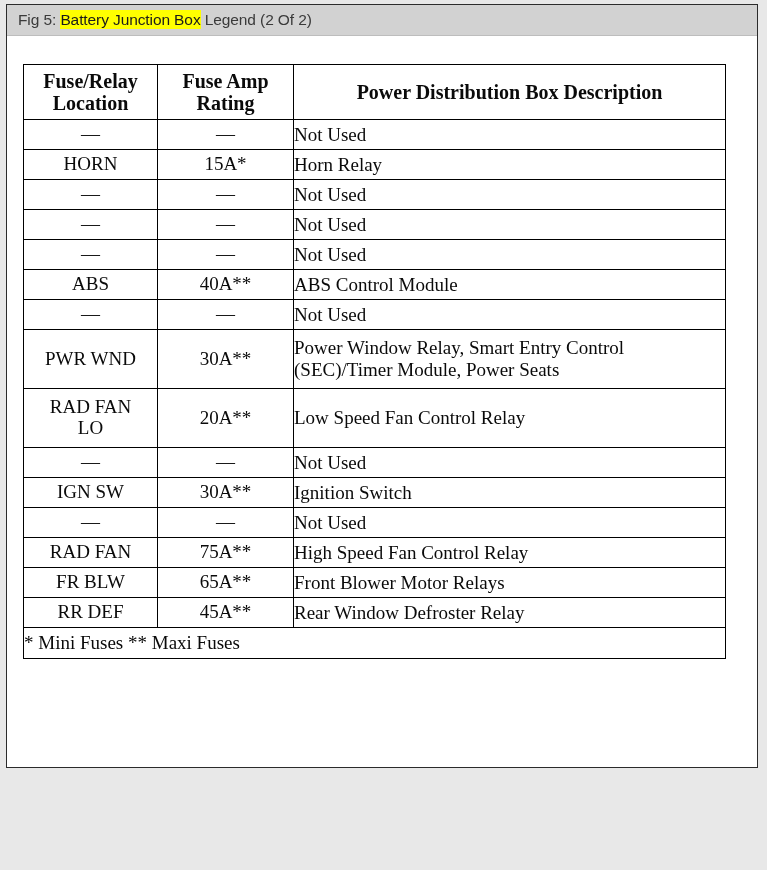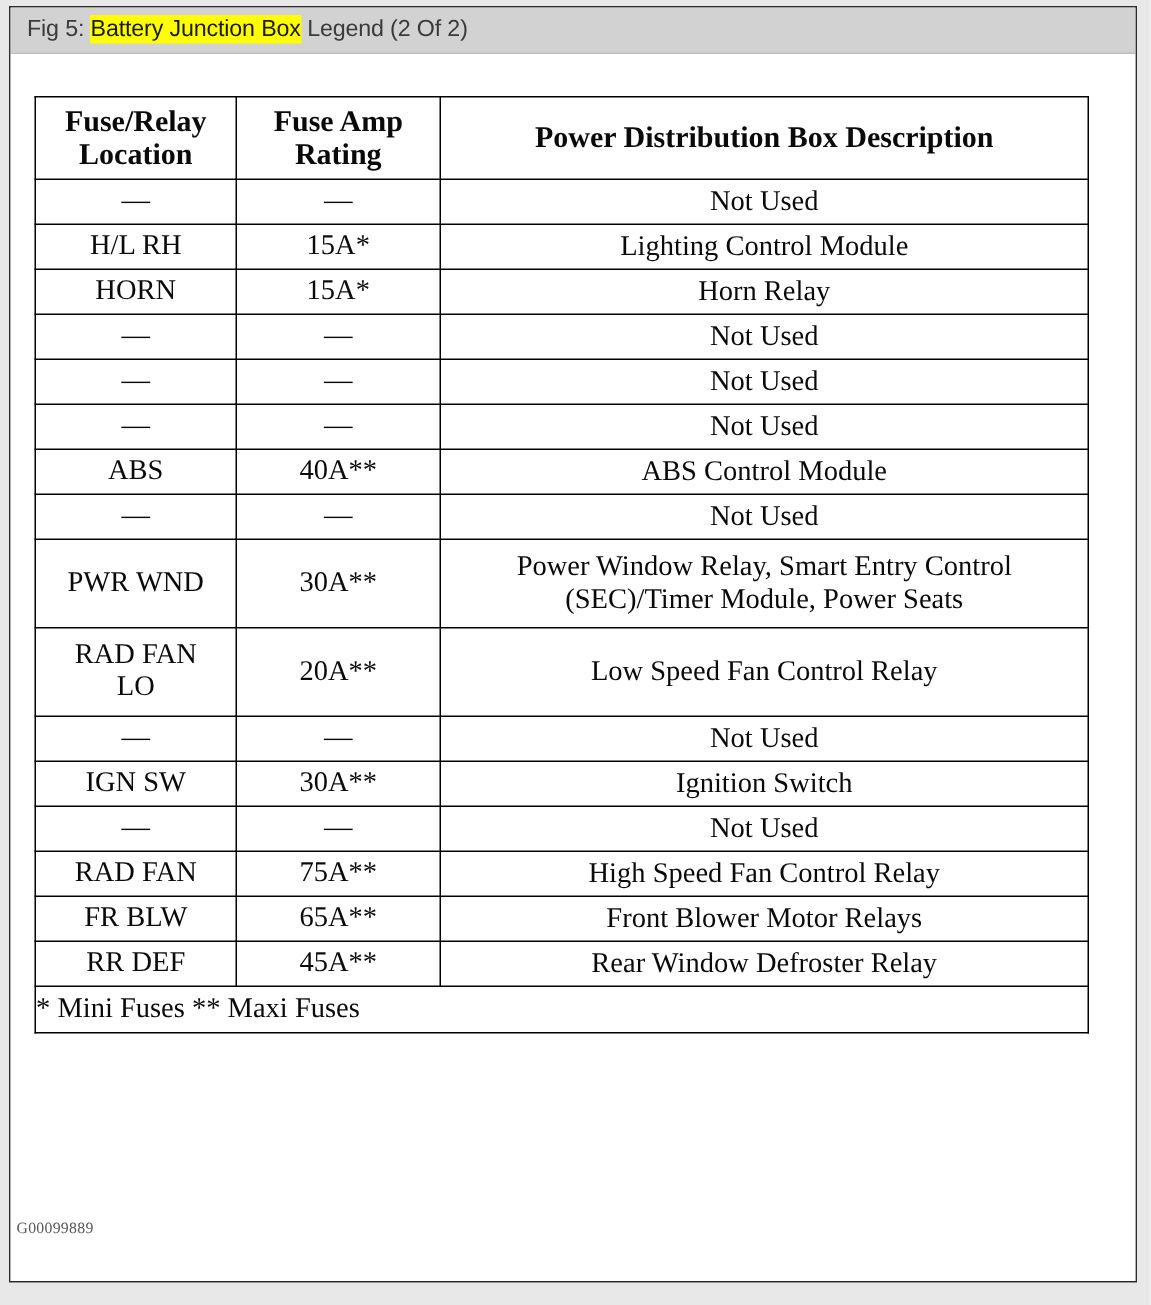--- a/index.html
+++ b/index.html
@@ -13,21 +13,21 @@
     background: #e8e8e8;
     font-family: "Liberation Sans", sans-serif;
     overflow: hidden;
   }
 
   .page-frame {
     position: absolute;
     left: 6px;
     top: 4px;
     width: 752px;
-    height: 851px;
+    height: 764px;
     background: #ffffff;
     border: 1px solid #2b2b2b;
     box-sizing: border-box;
     overflow: hidden;
   }
 
   .title-bar {
     height: 31px;
     background: #d2d2d2;
     border-bottom: 1px solid #bdbdbd;
@@ -89,21 +89,21 @@
 
   td.loc, td.amp {
     text-align: center;
     vertical-align: middle;
     font-size: 19px;
     line-height: 1.1;
     height: 29px;
     padding: 1px 3px;
   }
   td.desc {
-    text-align: center;
+    text-align: left;
     vertical-align: middle;
     font-size: 19px;
     line-height: 1.15;
     padding: 1px 6px;
     height: 29px;
   }
   tr.tall td {
     height: 58px;
   }
   td.dash {
@@ -157,25 +157,20 @@
           <th class="hdr">Power Distribution Box Description</th>
         </tr>
       </thead>
       <tbody id="legend-body">
           <tr>
             <td class="loc dash">—</td>
             <td class="amp dash">—</td>
             <td class="desc">Not Used</td>
           </tr>
           <tr>
-            <td class="loc">H/L RH</td>
-            <td class="amp">15A*</td>
-            <td class="desc">Lighting Control Module</td>
-          </tr>
-          <tr>
             <td class="loc">HORN</td>
             <td class="amp">15A*</td>
             <td class="desc">Horn Relay</td>
           </tr>
           <tr>
             <td class="loc dash">—</td>
             <td class="amp dash">—</td>
             <td class="desc">Not Used</td>
           </tr>
           <tr>

